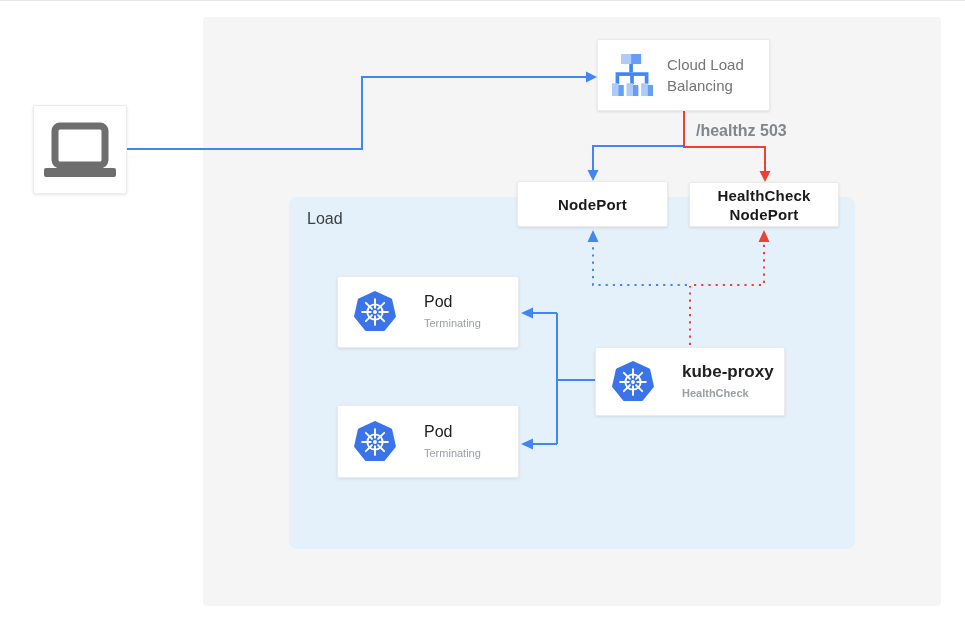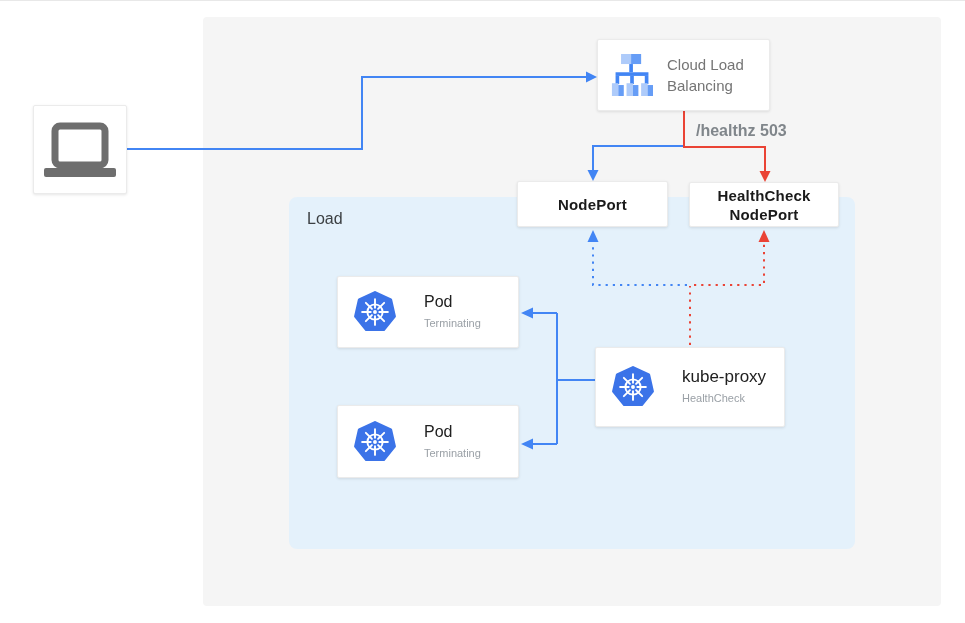--- a/index.html
+++ b/index.html
@@ -73,21 +73,21 @@
     line-height: 19px;
     color: #1a1a1a;
     letter-spacing: 0.2px;
   }
   .nodeport-card { left: 517px; top: 180px; width: 151px; height: 46px; }
   .hc-card       { left: 689px; top: 181px; width: 150px; height: 45px; flex-direction: column; }
 
   .entity-card { gap: 28px; padding-left: 16px; }
   .pod1-card { left: 337px; top: 275px; width: 182px; height: 72px; }
   .pod2-card { left: 337px; top: 404px; width: 182px; height: 73px; }
-  .kp-card   { left: 595px; top: 346px; width: 190px; height: 80px; }
+  .kp-card   { left: 595px; top: 346px; width: 190px; height: 69px; font-weight: bold; }
 
   .entity-title    { font-size: 16px; line-height: 22px; color: #212121; }
   .kp-card .entity-title { font-size: 17px; }
   .entity-subtitle { font-size: 11px; line-height: 20px; color: #9aa0a6; }
 
   .healthz-label {
     position: absolute;
     left: 696px; top: 121px;
     font-size: 16px;
     font-weight: bold;

